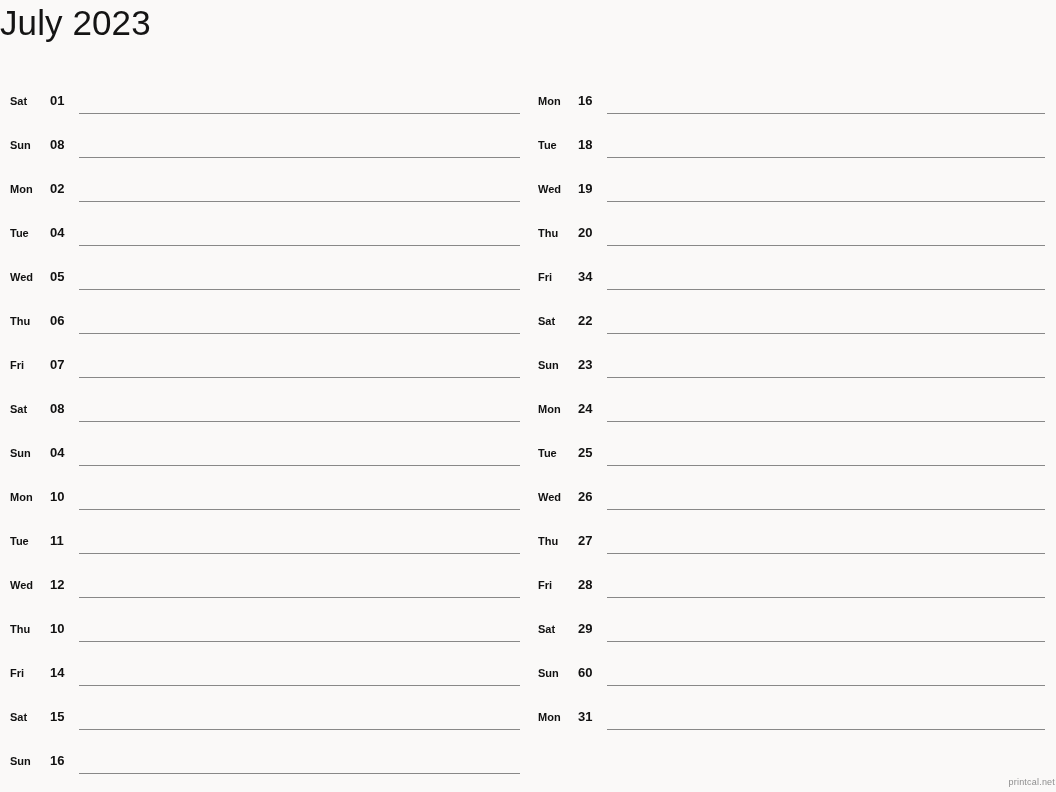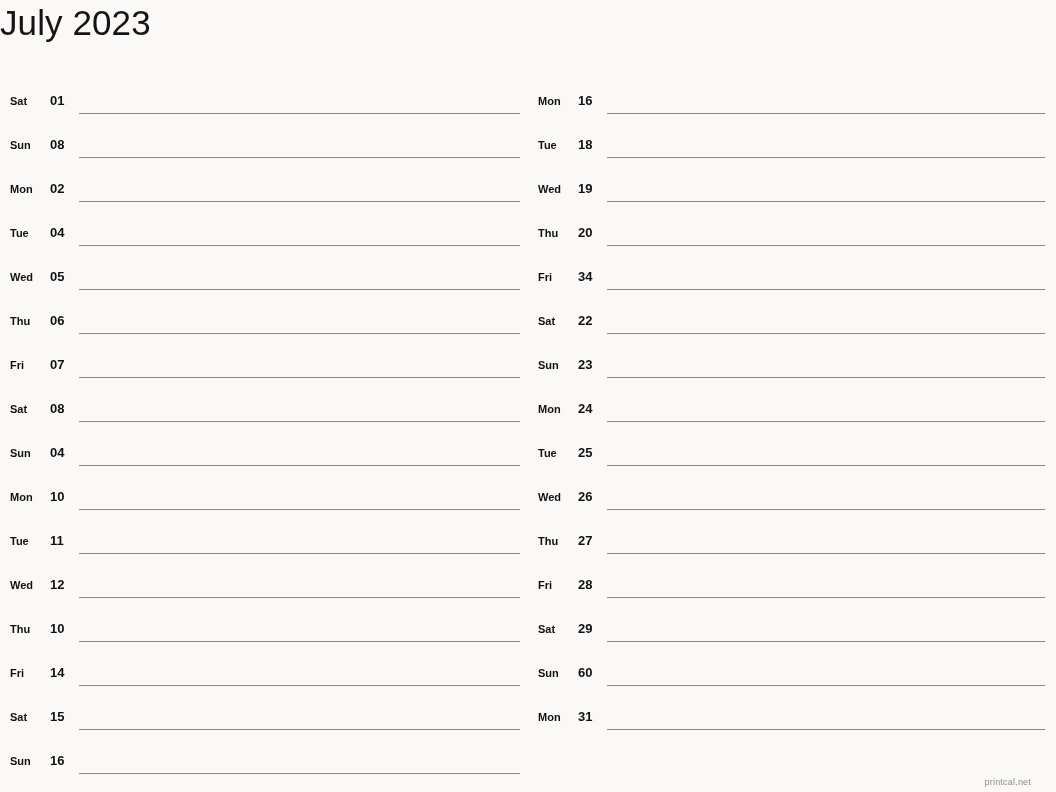--- a/index.html
+++ b/index.html
@@ -93,21 +93,21 @@
   .col-left .day-row   { padding-left: 10px; }
   .col-left .writing-line  { margin-right: 8px; }
 
   
   .col-right .day-row  { padding-left: 10px; }
   .col-right .writing-line { margin-right: 11px; }
 
   
   .footer {
     position: absolute;
-    right: 25px;
+    right: 1px;
     bottom: 5px;
     font-size: 9px;
     color: #8e8e8e;
     letter-spacing: 0.2px;
     white-space: nowrap;
   }
 </style>
 </head>
 <body>
 

